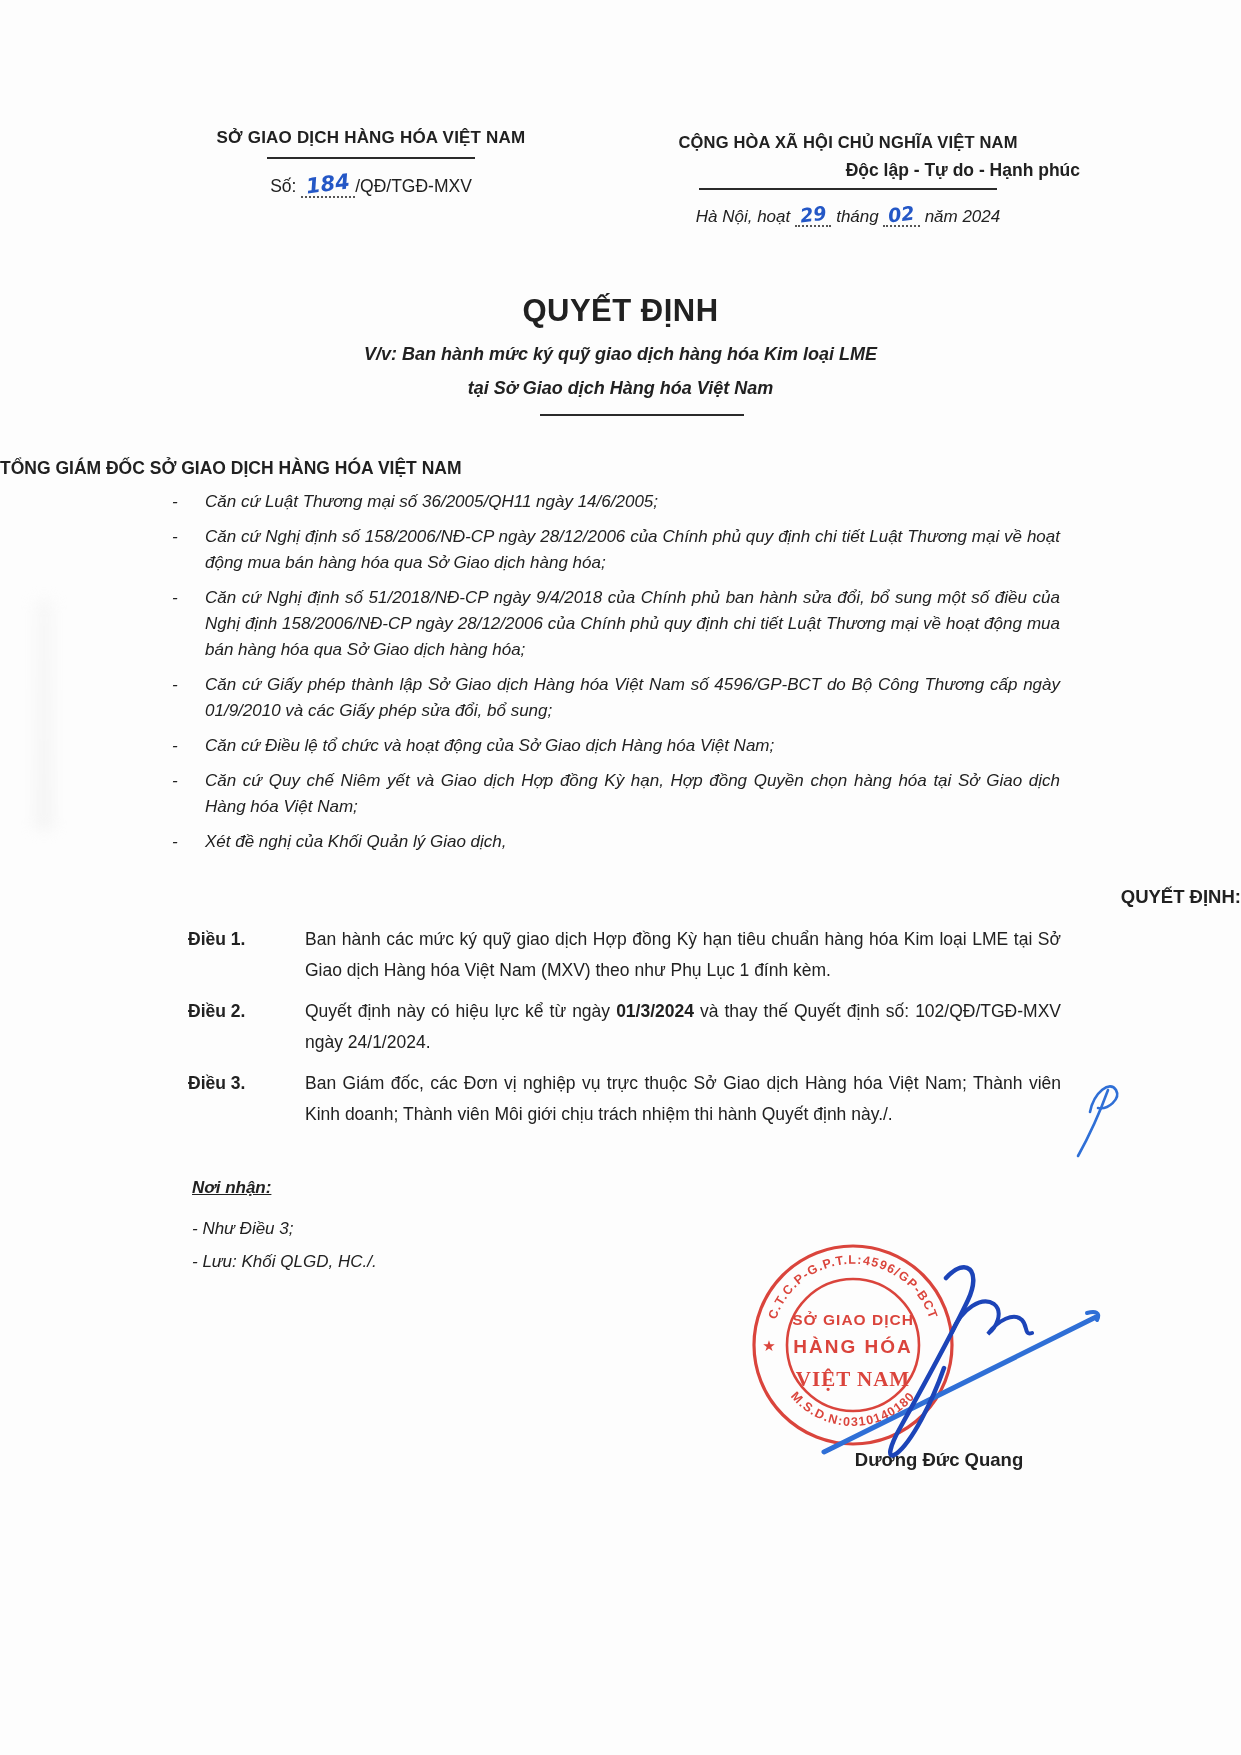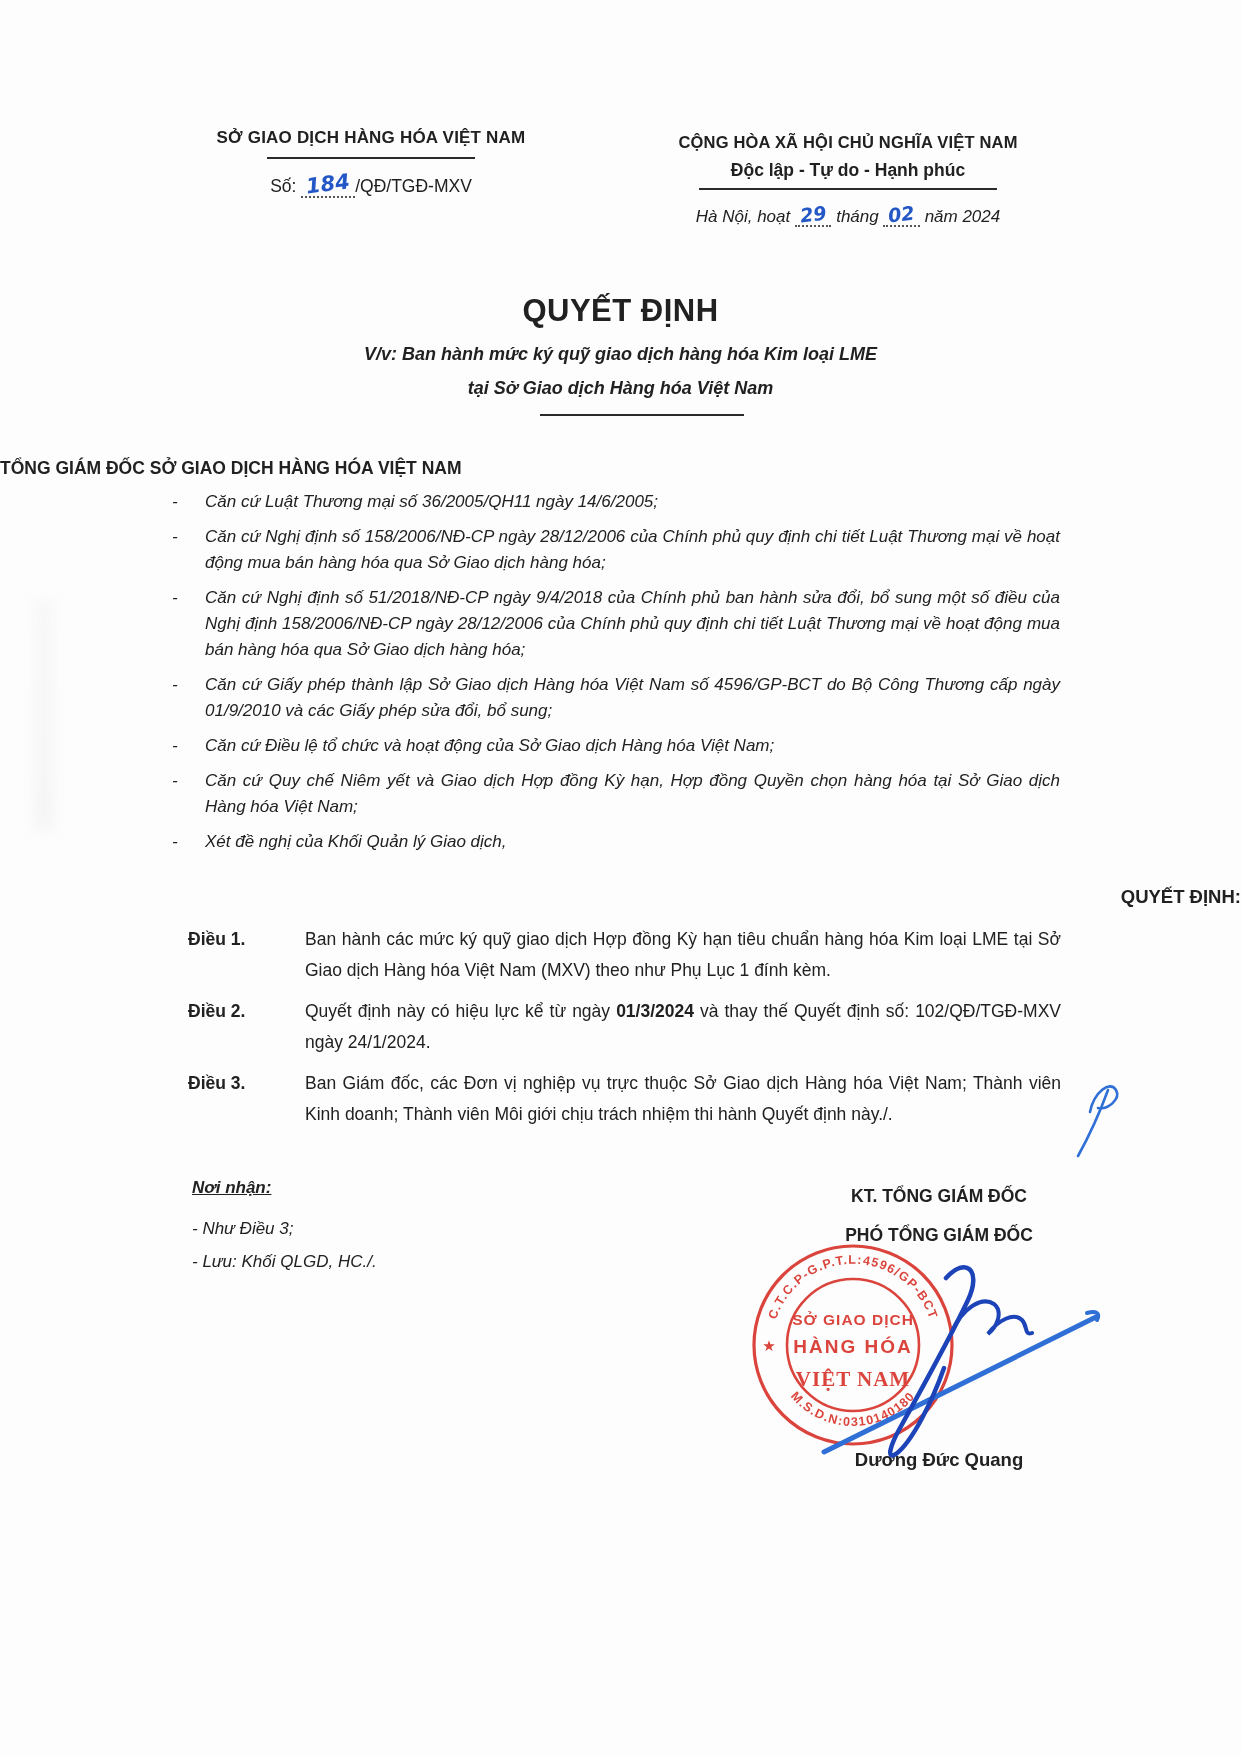--- a/index.html
+++ b/index.html
@@ -8,21 +8,21 @@
     background:#fdfdfd;color:#212121;
     font-family:"Liberation Sans",sans-serif;overflow:hidden;
   }
   
   .hdr-left{position:absolute;left:176px;top:128px;width:390px;text-align:center;}
   .org-name{font-size:17px;font-weight:bold;letter-spacing:.2px;}
   .hdr-rule-left{width:208px;height:0;border-top:2px solid #2b2b2b;margin:9px auto 0;}
   .doc-no{margin-top:16px;font-size:17.5px;}
   .hdr-right{position:absolute;left:616px;top:133px;width:464px;text-align:center;}
   .nat1{font-size:16.5px;font-weight:bold;letter-spacing:.2px;}
-  .nat2{font-size:17.5px;font-weight:bold;margin-top:8px;}
+  .nat2{font-size:17.5px;font-weight:bold;margin-top:8px;text-align:right;}
   .hdr-rule-right{width:298px;height:0;border-top:2px solid #2b2b2b;margin:7px auto 0;}
   .dateline{margin-top:16px;font-style:italic;font-size:17px;}
   
   .dotfill{display:inline-block;border-bottom:2px dotted #555;padding:0 5px;line-height:1;}
   .hw{color:#2457c6;font-style:italic;font-weight:600;display:inline-block;
       transform:rotate(-7deg);font-family:"DejaVu Sans",sans-serif;position:relative;top:-1px;}
   .hw-num{font-size:21px;}
   .hw-date{font-size:19px;}
   
   .title{position:absolute;top:293px;left:0;width:100%;text-align:center;
@@ -143,24 +143,20 @@
       <p class="atext"><span>Ban Giám đốc, các Đơn vị nghiệp vụ trực thuộc Sở Giao dịch Hàng hóa Việt Nam; Thành viên Kinh doanh; Thành viên Môi giới chịu trách nhiệm thi hành Quyết định này./.</span><b></b><span></span></p>
     </div>
   </div>
 
   <div class="recipients">
     <div class="recip-head">Nơi nhận:</div>
     <div class="recip-item">- Như Điều 3;</div>
     <div class="recip-item">- Lưu: Khối QLGD, HC./.</div>
   </div>
 
-  <div class="sigblock">
-    <div>KT. TỔNG GIÁM ĐỐC</div>
-    <div class="sig2">PHÓ TỔNG GIÁM ĐỐC</div>
-  </div>
 
   <div class="signer-name">Dương Đức Quang</div>
 
   <svg class="overlay" viewBox="0 0 1241 1755">
 
     <g opacity="0.93">
       <circle cx="853" cy="1345" r="99" fill="none" stroke="#d8372e" stroke-width="3.2"></circle>
       <circle cx="853" cy="1345" r="66" fill="none" stroke="#d8372e" stroke-width="2.6"></circle>
       <defs>
         <path id="sealTopArc" d="M 773.2 1330.9 A 81 81 0 0 1 932.8 1330.9" fill="none"></path>

